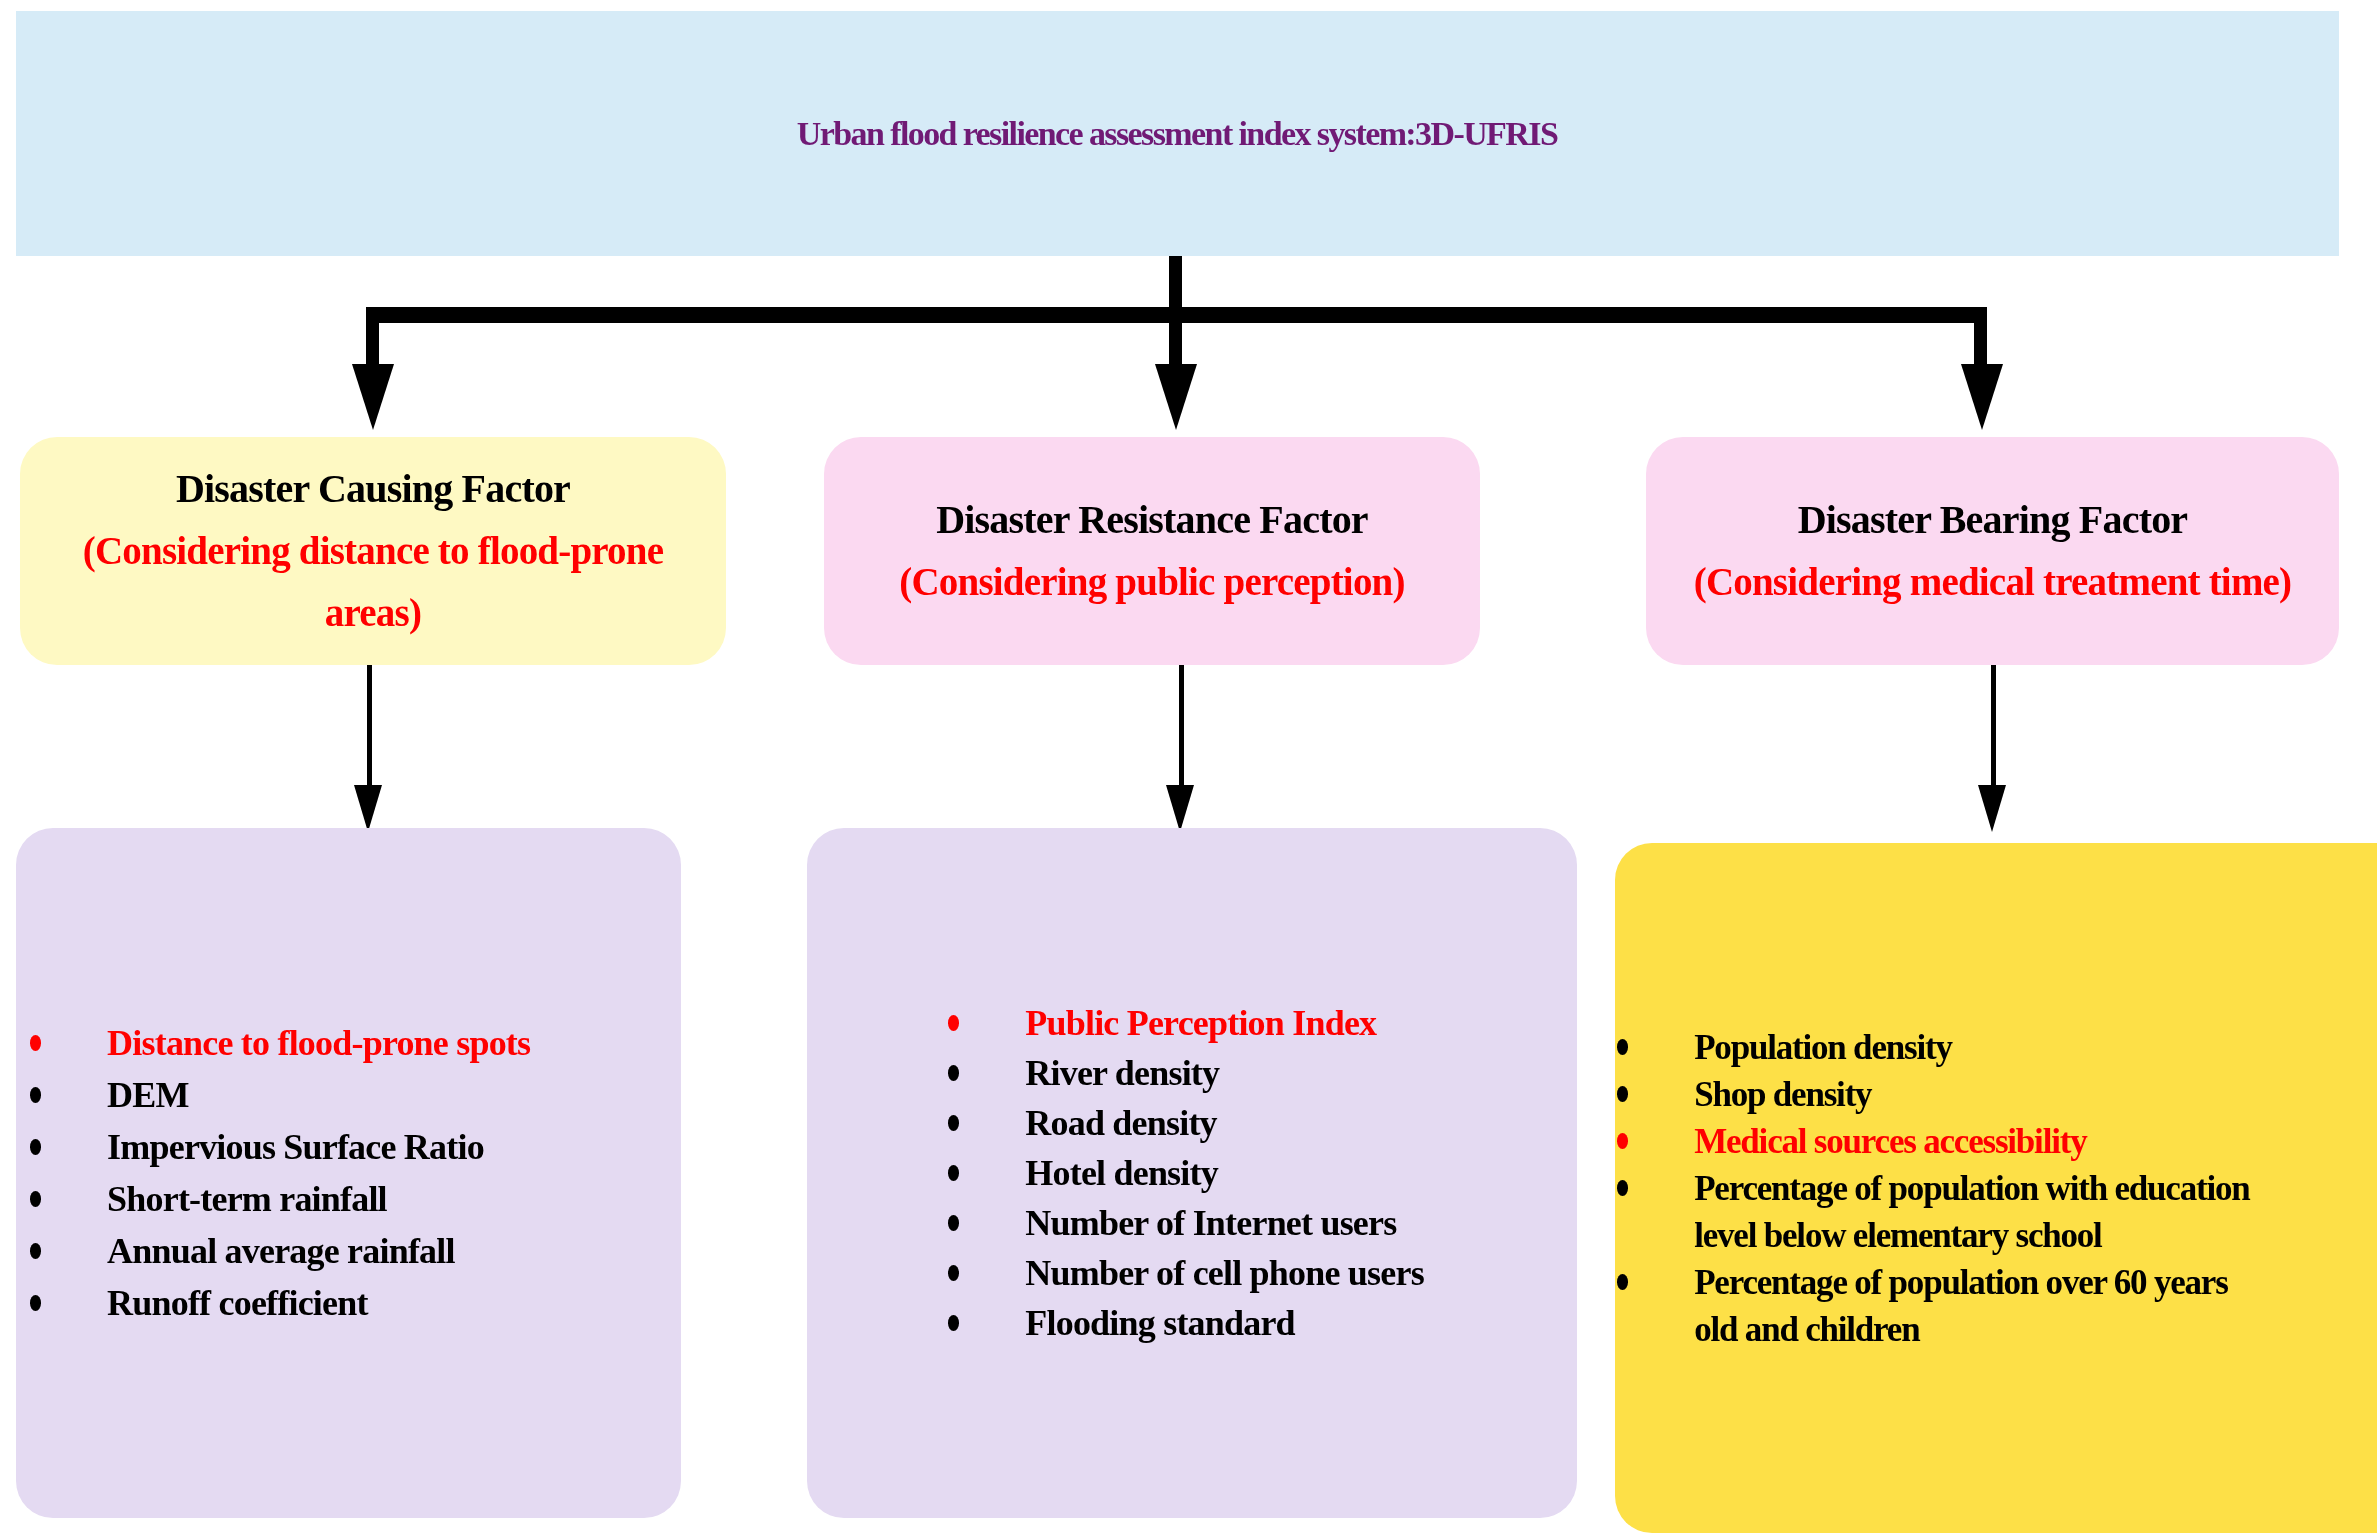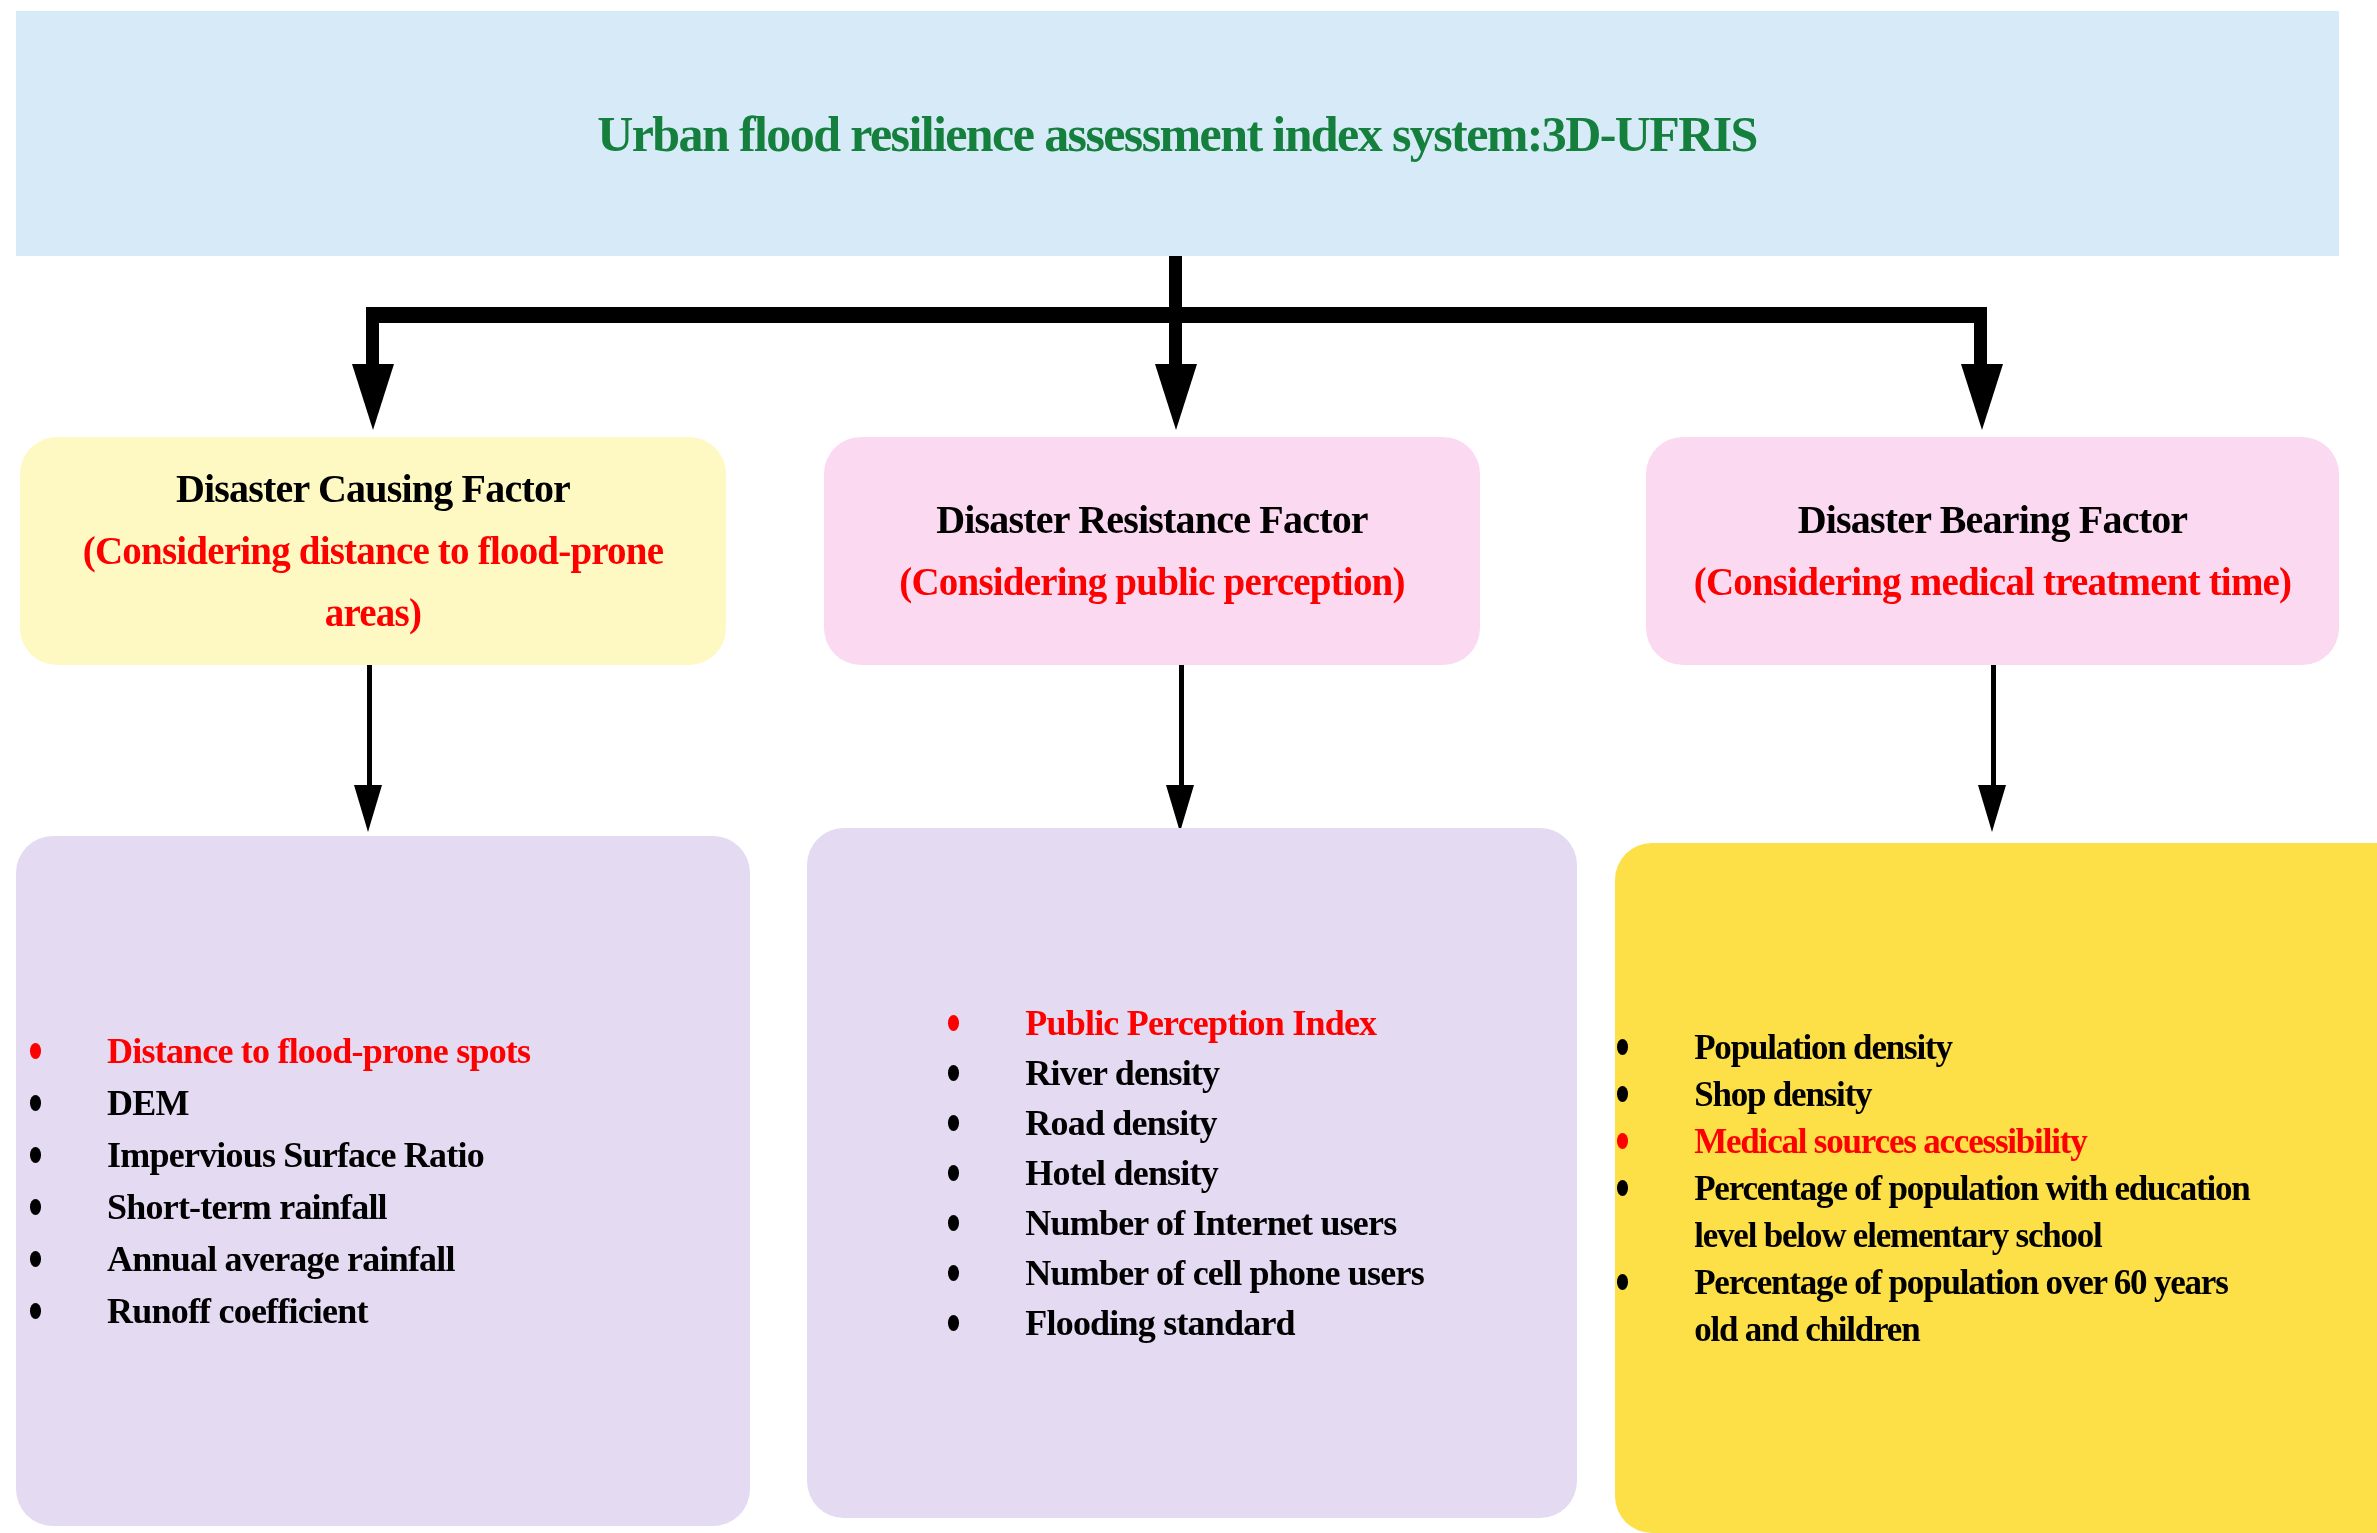--- a/index.html
+++ b/index.html
@@ -13,23 +13,23 @@
     overflow:hidden;
   }
   
   .title-box{
     position:absolute;
     left:15.5px;top:11px;width:2323px;height:245px;
     background:#d6ebf7;
     display:flex;align-items:center;justify-content:center;
   }
   .title-text{
-    font-size:50px;
+    font-size:34px;
     letter-spacing:-1.6px;
-    color:#15803d;
+    color:#701a75;
     text-align:center;
   }
   
   .conn{position:absolute;background:#000000;}
   .tri{position:absolute;width:0;height:0;}
   .tri-big{
     border-left:21px solid transparent;
     border-right:21px solid transparent;
     border-top:66px solid #000000;
   }
@@ -118,21 +118,21 @@
     <div class="factor-sub">(Considering medical treatment time)</div>
   </div>
 
   <div class="conn" style="left:367px;top:665px;width:4.7px;height:121px"></div>
   <div class="tri tri-small" style="left:354px;top:785px"></div>
   <div class="conn" style="left:1179px;top:665px;width:4.7px;height:121px"></div>
   <div class="tri tri-small" style="left:1166px;top:785px"></div>
   <div class="conn" style="left:1991px;top:665px;width:4.7px;height:121px"></div>
   <div class="tri tri-small" style="left:1978px;top:785px"></div>
 
-  <div class="indicator-box col1" style="left: 15.5px; width: 734px; background-color: rgb(228, 218, 242); margin-top: 8px;">
+  <div class="indicator-box col1" style="left: 15.5px; width: 665px; background-color: rgb(228, 218, 242);">
     <div class="list">
       <div class="row highlighted">
         <span class="bullet"></span>
         <span class="item">Distance to flood-prone spots</span>
       </div>
       <div class="row">
         <span class="bullet"></span>
         <span class="item">DEM</span>
       </div>
       <div class="row">

